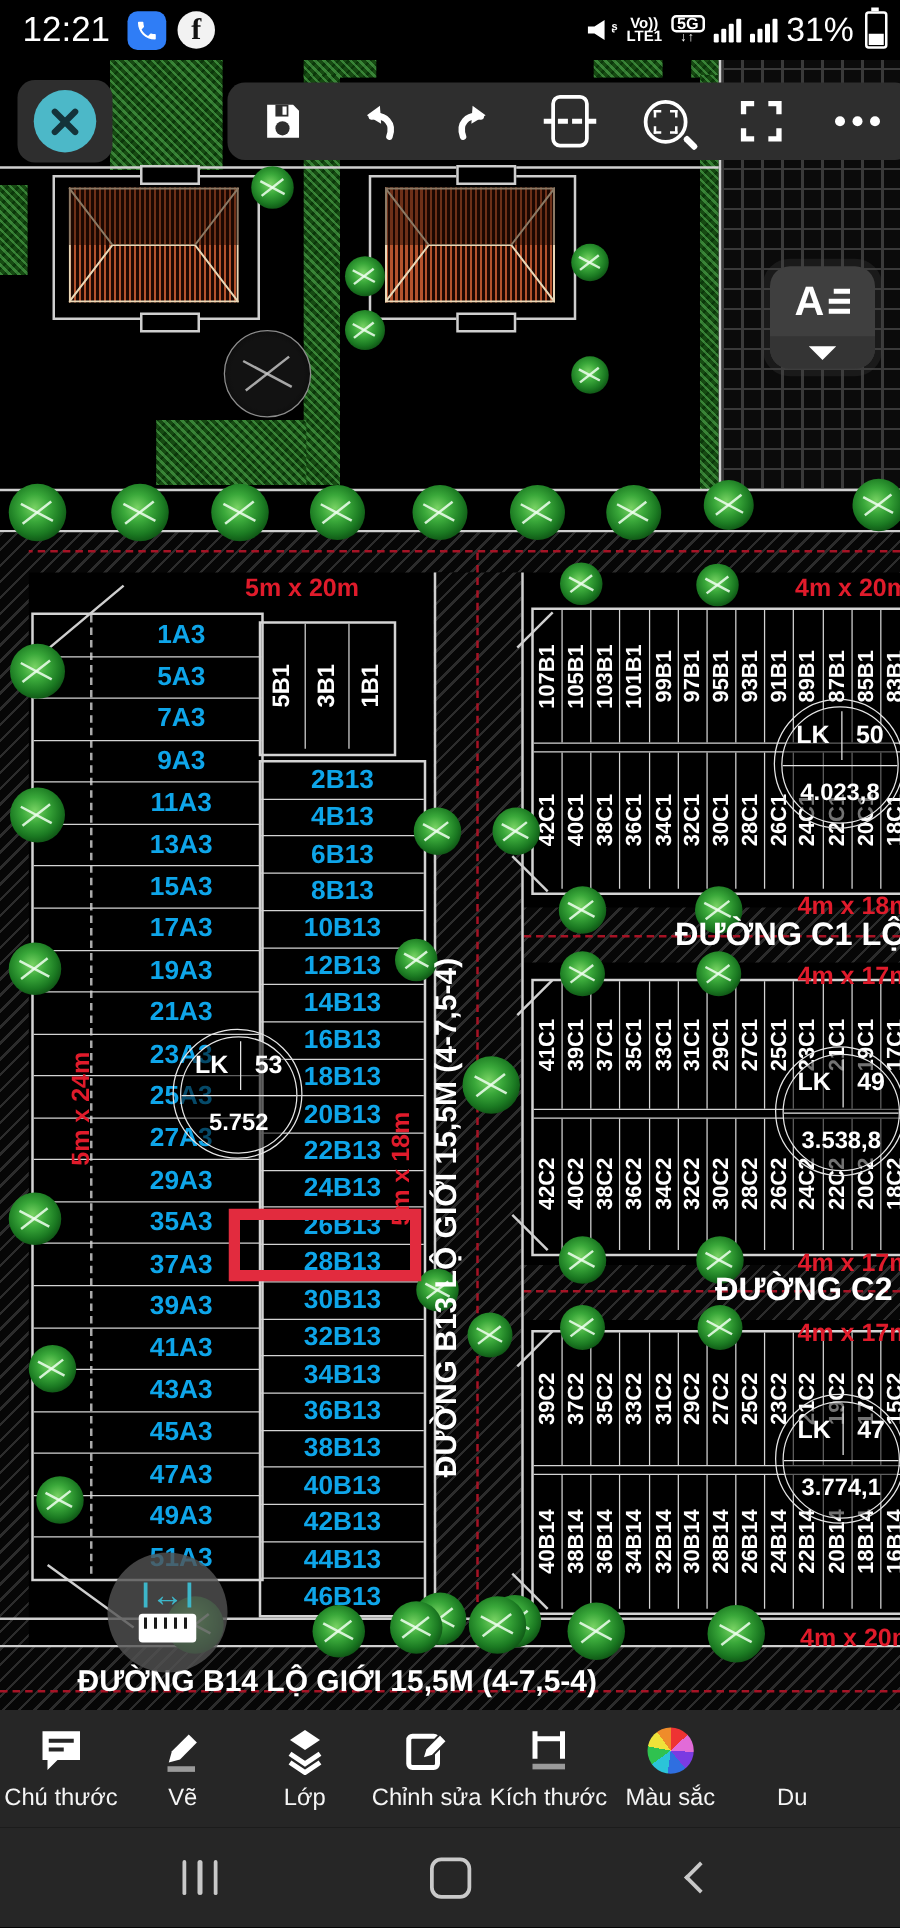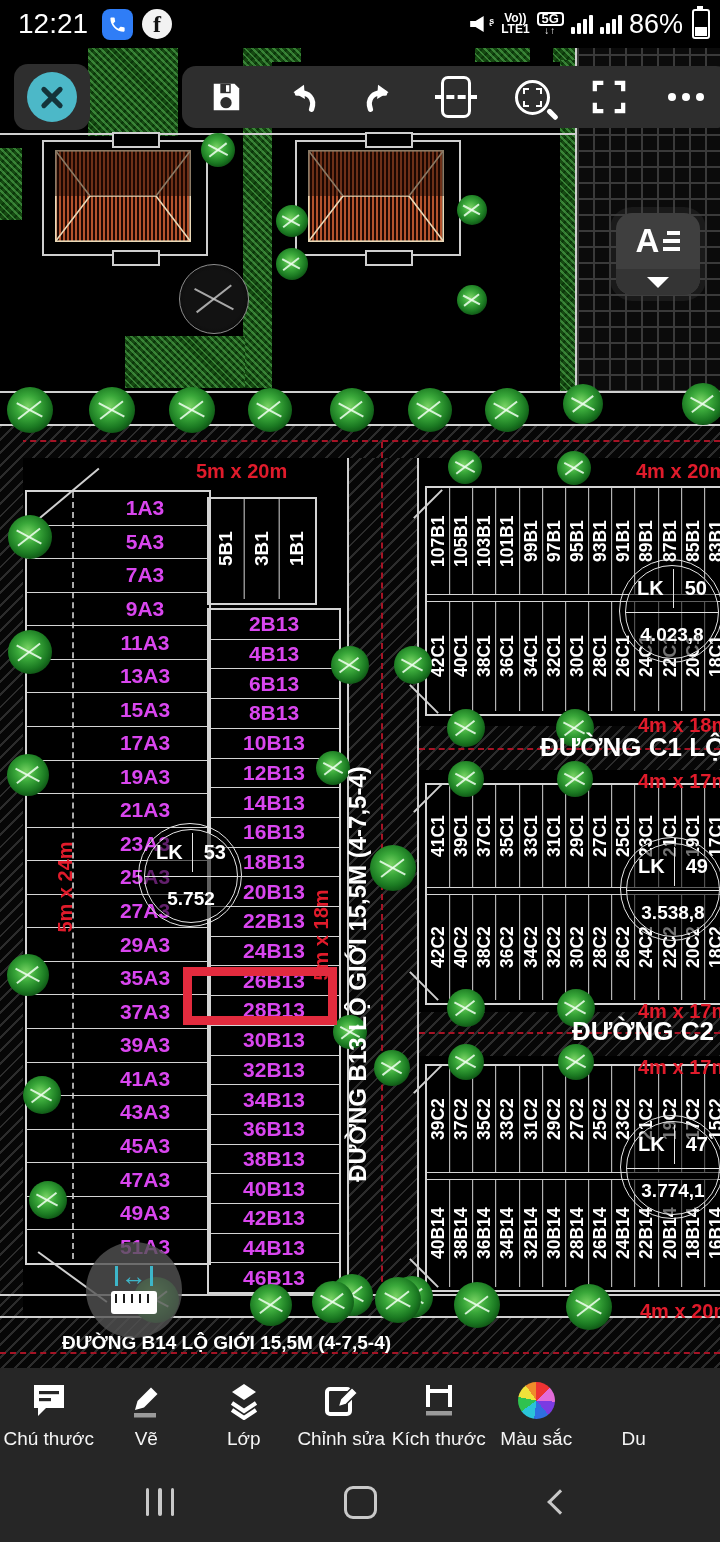--- a/index.html
+++ b/index.html
@@ -78,21 +78,21 @@
         background:radial-gradient(circle at 45% 42%,#79d364 0%,#3aa83a 30%,#1b7a22 58%,#0a4510 82%,#063307 100%);}
   .tree::before,.tree::after{content:"";position:absolute;left:17%;top:48%;width:64%;height:2px;
         background:rgba(240,255,240,.85);}
   .tree::before{transform:rotate(28deg);} .tree::after{transform:rotate(-38deg);}
   .wire{background:radial-gradient(circle,#121212 0 60%,#050505 100%);border:1.5px solid #8d8d8d;}
   .wire::before,.wire::after{background:rgba(205,205,205,.8);}
 
   
   .hrows{position:absolute;border:2px solid #d4d4d4;display:flex;flex-direction:column;z-index:3;}
   .hrows > div{flex:1;display:flex;align-items:center;justify-content:center;
-        color:#d946ef;font-weight:700;font-size:21px;}
+        color:#0ea5e9;font-weight:700;font-size:21px;}
   .hrows > div + div{border-top:1.5px solid #d4d4d4;}
   .a3 > div{padding-left:54px;}
   .vcolwrap{position:absolute;border:2px solid #d4d4d4;z-index:3;}
   .vcol{position:absolute;left:0;right:0;display:flex;}
   .vcol > div{flex:1;display:flex;align-items:center;justify-content:center;
         writing-mode:vertical-rl;transform:rotate(180deg);
         color:#fff;font-weight:700;font-size:17.5px;}
   .vcol > div + div{border-right:1.5px solid #d4d4d4;}
   .b1s > div{font-size:19px;}
 
@@ -181,21 +181,21 @@
           <i style="height:11px"></i>
           <i style="height:15px"></i>
           <i style="height:19px"></i>
       </div>
       <div class="bars">
         <i style="height:7px"></i>
           <i style="height:11px"></i>
           <i style="height:15px"></i>
           <i style="height:19px"></i>
       </div>
-      <div class="sb-batt-pct">86%</div>
+      <div class="sb-batt-pct">31%</div>
       <div class="batt">
           <i></i>
         </div>
     </div>
   </div>
 
   <div id="canvas">
 
     <div class="abs green" style="left:88px;top:0;width:90px;height:88px"></div>
     <div class="abs green" style="left:243px;top:0;width:58px;height:14px"></div>
@@ -421,21 +421,21 @@
     <div class="dim vrot" style="left:310px;top:982px;width:190px">5m x 18m</div>
     <div class="dim" style="left:638px;top:666px">4m x 18m</div>
     <div class="dim" style="left:638px;top:722px">4m x 17m</div>
     <div class="dim" style="left:638px;top:952px">4m x 17m</div>
     <div class="dim" style="left:638px;top:1008px">4m x 17m</div>
     <div class="dim" style="left:640px;top:1252px">4m x 20m</div>
 
     <div class="street vrot" style="left:337px;top:1256px;width:660px;height:42px;font-size:24px">ĐƯỜNG B13 LỘ GIỚI 15,5M (4-7,5-4)</div>
     <div class="street" style="left:540px;top:684px;font-size:26px">ĐƯỜNG C1 LỘ G</div>
     <div class="street" style="left:572px;top:968px;font-size:26px">ĐƯỜNG C2 LỘ</div>
-    <div class="street" style="left:62px;top:1284px;font-size:19px">ĐƯỜNG B14 LỘ GIỚI 15,5M (4-7,5-4)</div>
+    <div class="street" style="left:62px;top:1284px;font-size:24px">ĐƯỜNG B14 LỘ GIỚI 15,5M (4-7,5-4)</div>
 
     <div class="lk" style="left:144px;top:781px">
       <div class="lk-r1">
           <span class="lk-n">LK</span>
           <span>53</span>
         </div>
       <div class="lk-r2">5.752</div>
     </div>
       <div class="lkring" style="left:138px;top:775px;width:102px;height:102px"></div>
     <div class="lk" style="left:625px;top:517px">

